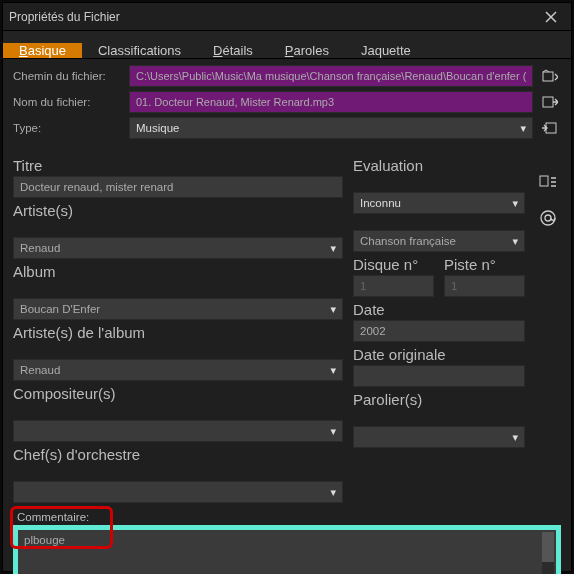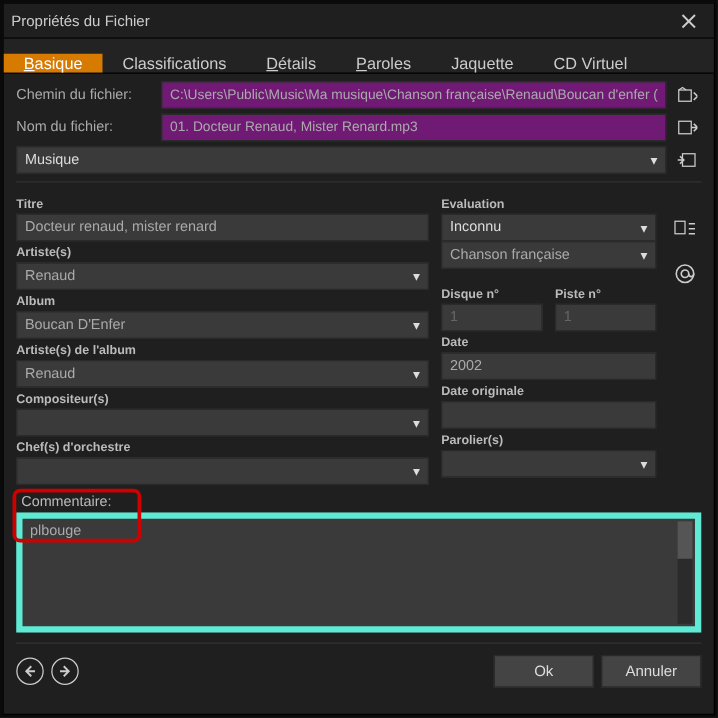--- a/index.html
+++ b/index.html
@@ -16,26 +16,26 @@
   .prow { display:flex; align-items:center; gap:6px; height:22px;}
   .plabel { width:110px; color:#aaa; font-size:11.5px; }
   .pfield { flex:1; background:#701a75; height:22px; border:1px solid #2a2a2a; color:#aaa; font-size:11px; padding:0 6px; display:flex; align-items:center; overflow:hidden; white-space:nowrap;}
   .pselect { flex:1; background:#3a3a3a; height:22px; border:1px solid #2a2a2a; color:#ddd; font-size:11.5px; padding:0 6px; display:flex; align-items:center; justify-content:space-between; cursor:pointer;}
   .picon { width:22px; height:22px; display:flex; align-items:center; justify-content:center; color:#ccc; cursor:pointer; }
   .sep { height:1px; background:#333; margin: 4px 10px 6px 10px;}
   .form-area { padding: 2px 10px 4px 10px; display:flex; gap:10px; }
   .col-left { width: 330px; display:flex; flex-direction:column; }
   .col-right { flex:1; display:flex; flex-direction:column; }
   .col-icons { width:26px; display:flex; flex-direction:column; align-items:center; gap:14px; padding-top:18px;}
-  .flabel { color:#bbb; font-size:10px; margin-top:4px; margin-bottom:2px;font-weight:bold;}
+  .flabel { color:#bbb; font-size:15px; margin-top:4px; margin-bottom:2px;}
   .ffield { background:#3a3a3a; height:22px; border:1px solid #2a2a2a; color:#aaa; font-size:11.5px; padding:0 6px; display:flex; align-items:center;}
-  .fselect { background:#3a3a3a; height:22px; border:1px solid #2a2a2a; color:#ddd; font-size:11.5px; padding:0 6px; display:flex; align-items:center; justify-content:space-between; cursor:pointer;}
+  .fselect { background:#3a3a3a; height:22px; border:1px solid #2a2a2a; color:#ddd; font-size:11.5px; padding:0 6px; display:flex; align-items:center; justify-content:space-between; cursor:pointer;margin-top:16px;}
   .fselect .txt { color:#aaa; overflow:hidden; white-space:nowrap;}
   .chev { color:#ddd; font-size:11px; margin-left:4px;}
-  .row2 { display:flex; gap:10px;margin-top:11px;}
+  .row2 { display:flex; gap:10px;}
   .row2 > div { flex:1; display:flex; flex-direction:column;}
   .highlight-box { border:3px solid #d10000; border-radius:6px; position:absolute; pointer-events:none;}
   .comment-wrap { position:relative; margin: 2px 10px 6px 10px; }
   .clabel { color:#bbb; font-size:11.5px; padding:2px 4px;}
   .ctext { background:#3a3a3a; border:5px solid #5eead4; color:#aaa; font-size:11.5px; padding:4px 6px; height:96px; position:relative;}
   .ctext .scroll-track { position:absolute; right:2px; top:2px; bottom:2px; width:12px; background:#2b2b2b;}
   .ctext .scroll-thumb { position:absolute; right:2px; top:2px; width:12px; height:30px; background:#555;}
   .red-outline { position:absolute; left:-3px; top:-3px; width:103px; height:43px; }
   .foot-sep { height:1px; background:#333; margin: 2px 10px;}
   .footer { height:40px; display:flex; align-items:center; padding: 0 10px; gap:6px;}
@@ -67,23 +67,20 @@
       </div>
     <div class="tab">
         <span><span class="ul">D</span>étails</span>
       </div>
     <div class="tab">
         <span><span class="ul">P</span>aroles</span>
       </div>
     <div class="tab">
         <span>Jaquette</span>
       </div>
-    <div class="tab">
-        <span>CD Virtuel</span>
-      </div>
   </div>
 
   <div class="path-rows">
     <div class="prow">
       <div class="plabel">Chemin du fichier:</div>
       <div class="pfield">
           <span>C:\Users\Public\Music\Ma musique\Chanson française\Renaud\Boucan d'enfer (</span>
         </div>
       <div class="picon">
         <svg width="16" height="14" viewBox="0 0 16 14">
@@ -99,20 +96,21 @@
           <span>01. Docteur Renaud, Mister Renard.mp3</span>
         </div>
       <div class="picon">
         <svg width="16" height="14" viewBox="0 0 16 14">
             <rect x="1" y="2" width="10" height="10" fill="none" stroke="#ccc" stroke-width="1"></rect>
             <path d="M11 7 L16 7 M13 4 L16 7 L13 10" fill="none" stroke="#ccc" stroke-width="1.3"></path>
           </svg>
       </div>
     </div>
     <div class="prow">
+      <div class="plabel">Type:</div>
       <div class="pselect">
         <span>Musique</span>
           <span class="chev">▾</span>
       </div>
       <div class="picon">
         <svg width="16" height="14" viewBox="0 0 16 14">
             <rect x="4" y="2" width="10" height="10" fill="none" stroke="#ccc" stroke-width="1"></rect>
             <path d="M0 7 L5 7 M2 4 L5 7 L2 10" fill="none" stroke="#ccc" stroke-width="1.3"></path>
           </svg>
       </div>

